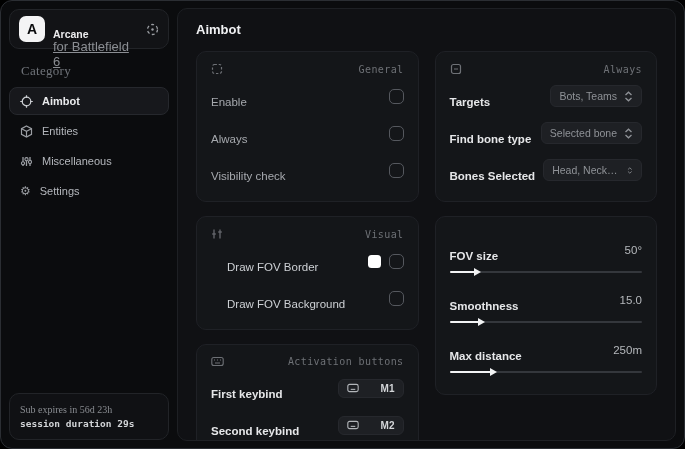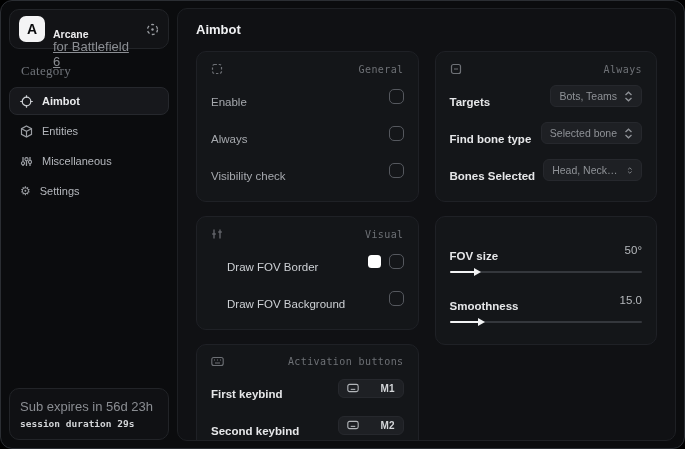--- a/index.html
+++ b/index.html
@@ -45,21 +45,21 @@
   .nav-item.selected .nav-label { color:#e9eaec; font-weight:bold; }
   .nav-item svg, .nav-item .uicon { flex:0 0 auto; }
   .uicon { font-size:12px; line-height:1; color:#9a9da2; }
 
   .sidebar-spacer { flex:1; }
 
   .sub-card {
     background:#101114; border:1px solid #222428; border-radius:10px;
     padding:8px 10px; line-height:1.5;
   }
-  .sub-line1 { color:#8a8d92; font-size:13px; font-family:Liberation Sans, sans-serif; }
+  .sub-line1 { color:#8a8d92; font-size:10px; font-family:Liberation Serif, serif; }
   .sub-line2 { color:#d2d4d7; font-size:9.5px; font-weight:bold; font-family:"DejaVu Sans Mono", monospace; }
 
   
   .main {
     flex:1; margin:7px 8px 7px 0;
     background:#101114; border:1px solid #1e2024; border-radius:10px;
     display:flex; flex-direction:column; overflow:hidden;
   }
   .main-title { color:#f0f1f3; font-size:13px; font-weight:bold; padding:13px 18px 12px 18px; }
   .columns { display:flex; gap:16px; padding:2px 18px; align-items:flex-start; }
@@ -330,18 +330,28 @@
             <div class="slider-head">
               <span class="row-label bold">Smoothness</span>
               <span class="slider-value">15.0</span>
             </div>
             <div class="slider-track">
               <div class="slider-fill" style="width: 16%;"></div>
               <div class="slider-thumb" style="left: 16%;"></div>
             </div>
           </div>
 
+          <div class="slider-group">
+            <div class="slider-head">
+              <span class="row-label bold">Max distance</span>
+              <span class="slider-value">250m</span>
+            </div>
+            <div class="slider-track">
+              <div class="slider-fill" style="width: 22%;"></div>
+              <div class="slider-thumb" style="left: 22%;"></div>
+            </div>
+          </div>
         </div>
 
       </div>
     </div>
   </div>
 </div>
 
 </body></html>

